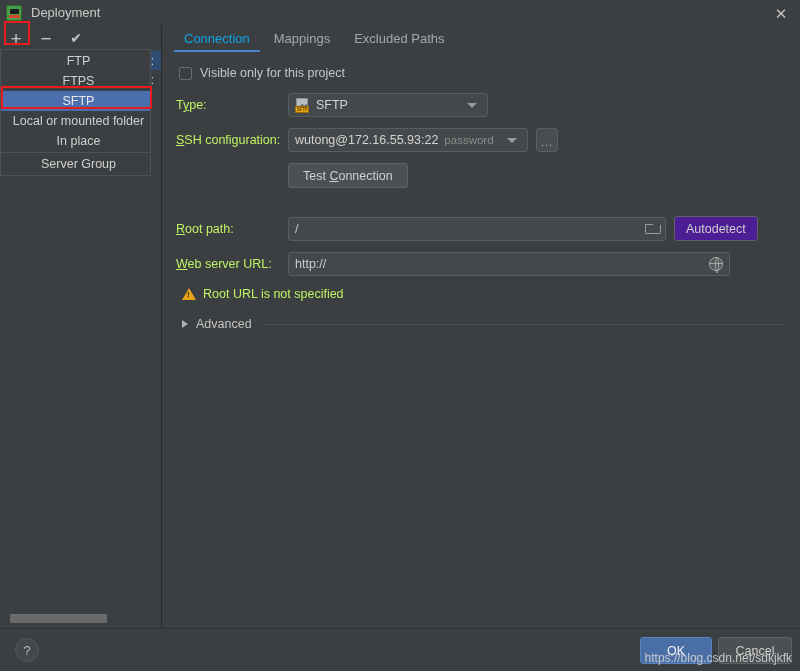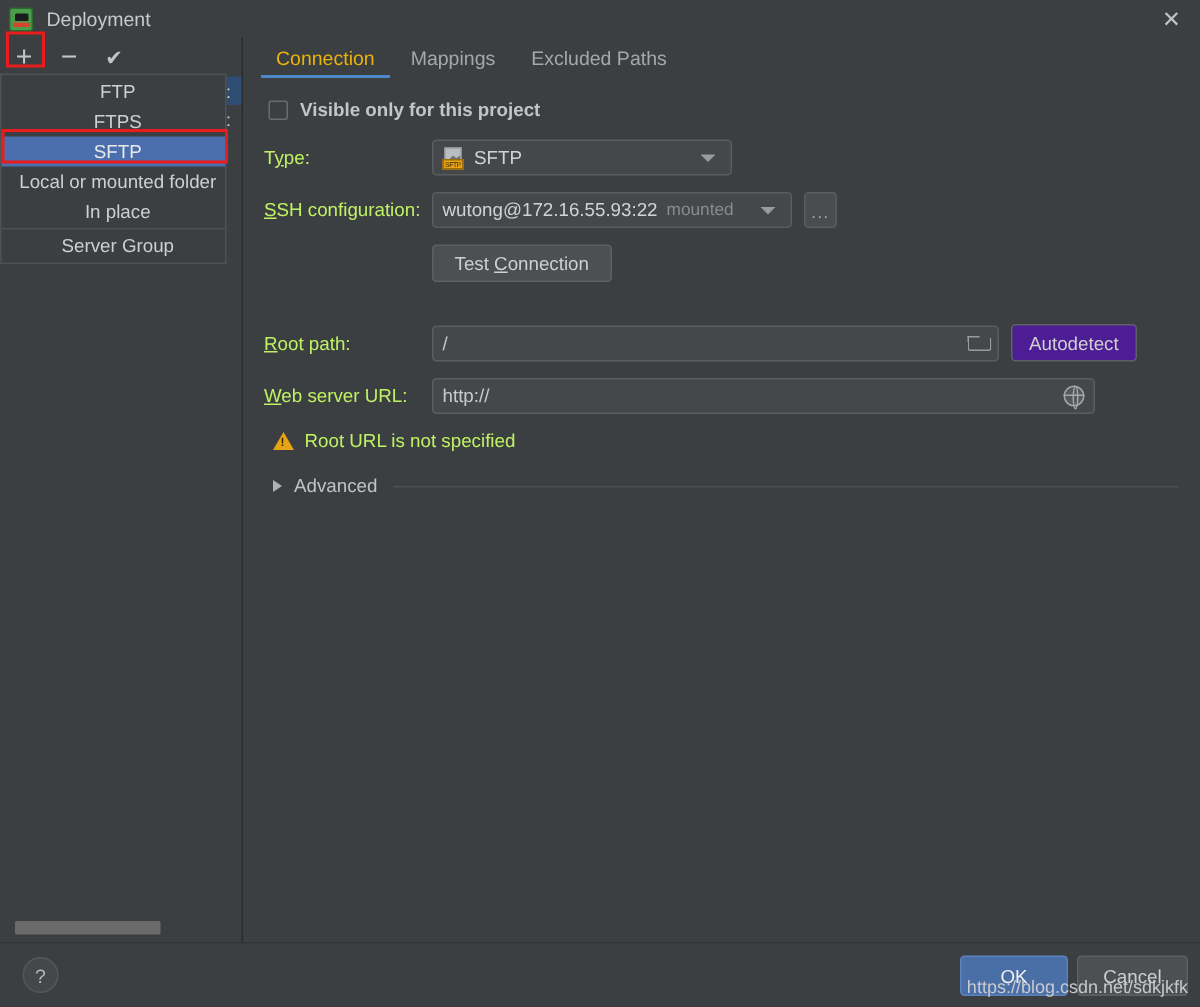--- a/index.html
+++ b/index.html
@@ -184,21 +184,21 @@
   }
   .tab {
     height: 27px;
     line-height: 27px;
     padding: 0 12px;
     font-size: 13px;
     color: #a7a7a7;
     cursor: pointer;
     position: relative;
   }
-  .tab.active { color: #eab308; }
+  .tab.active { color: #0ea5e9; }
   .tab.active::after {
     content: "";
     position: absolute;
     left: 2px; right: 2px; bottom: 0;
     height: 2px;
     background: #4a88c7;
   }
 
   #form {
     position: relative;
@@ -213,21 +213,21 @@
 
   .lbl {
     width: 112px;
     font-size: 12.5px;
     color: #bef264;
     flex: none;
   }
   .lbl .mn { text-decoration: underline; }
 
   
-  #cb-row { margin-bottom: 13px; padding-left: 3px; font-weight: bold; }
+  #cb-row { margin-bottom: 13px; padding-left: 3px; }
   .checkbox {
     width: 13px; height: 13px;
     border: 1px solid #6b6b6b;
     background: #3c3f41;
     border-radius: 2px;
     margin-right: 8px;
     cursor: pointer;
     flex: none;
   }
   #cb-label { font-size: 12.5px; color: #c5c5c5; cursor: pointer; }
@@ -573,21 +573,21 @@
         </div>
         <span id="type-value">SFTP</span>
         <span class="caret"></span>
       </div>
     </div>
 
     <div class="row">
       <div class="lbl"><span class="mn">S</span>SH configuration:</div>
       <div class="combo" id="ssh-combo">
         <span id="ssh-value">wutong@172.16.55.93:22</span>
-        <span id="ssh-auth">mounted</span>
+        <span id="ssh-auth">password</span>
         <span class="caret"></span>
       </div>
       <div id="ssh-browse">...</div>
     </div>
 
     <div class="row" id="test-row">
       <button id="test-btn">Test <span class="mn">C</span>onnection</button>
     </div>
 
     <div class="row">

